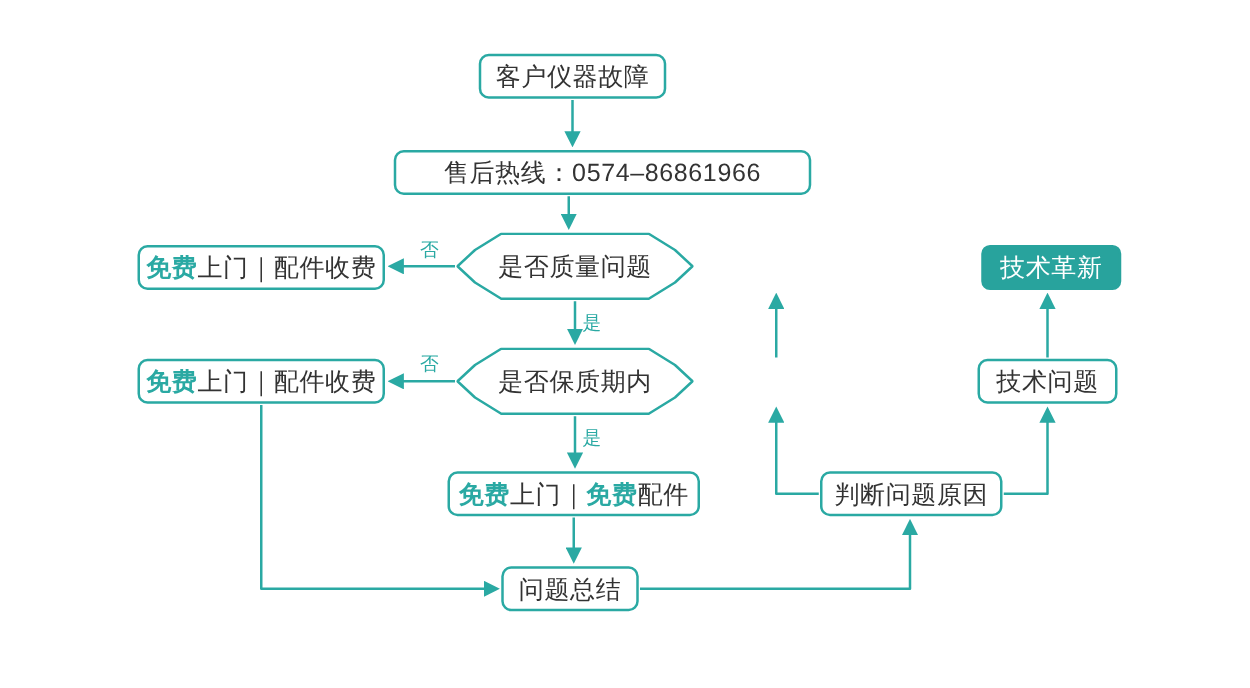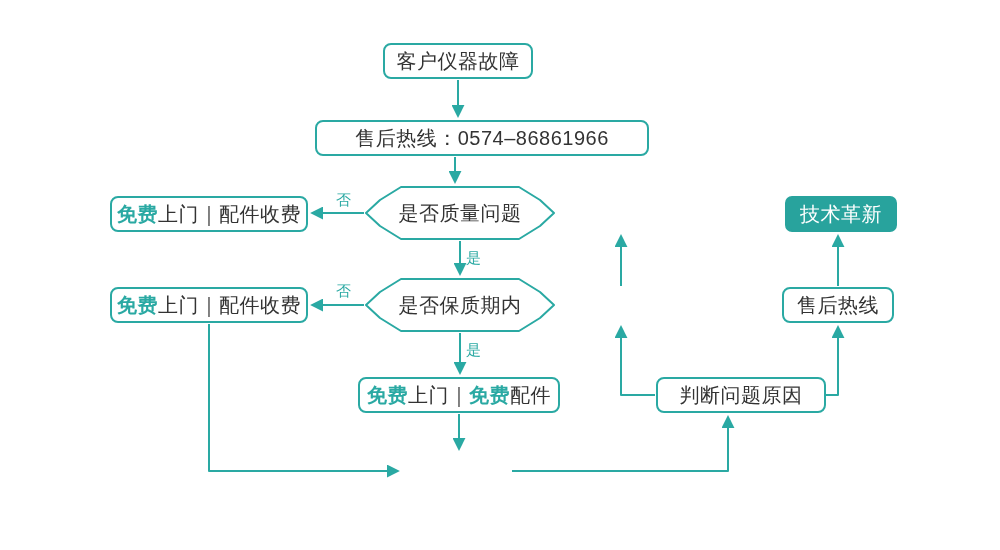--- a/index.html
+++ b/index.html
@@ -95,28 +95,31 @@
     <span>上门｜配件收费</span>
   </div>
 
   <div class="node" style="left:358px; top:377px; width:202px; height:36px;">
     <span class="accent-text">免费</span>
     <span>上门｜</span>
     <span class="accent-text">免费</span>
     <span>配件</span>
   </div>
 
+  <div class="node" style="left:401px; top:453px; width:110px; height:36px;">
+    <span>问题总结</span>
+  </div>
 
-  <div class="node" style="left:656px; top:377px; width:170px; height:36px;">
+  <div class="node" style="left:656px; top:377px; width:146px; height:36px;">
     <span>判断问题原因</span>
   </div>
 
 
   <div class="node" style="left:782px; top:287px; width:112px; height:36px;">
-    <span>售后热线</span>
+    <span>技术问题</span>
   </div>
 
 
   <div class="node filled" style="left:785px; top:196px; width:112px; height:36px;">
     <span>技术革新</span>
   </div>
 
   <div class="edge-label" style="left:336px; top:191px;">否</div>
   <div class="edge-label" style="left:466px; top:249px;">是</div>
   <div class="edge-label" style="left:336px; top:282px;">否</div>

